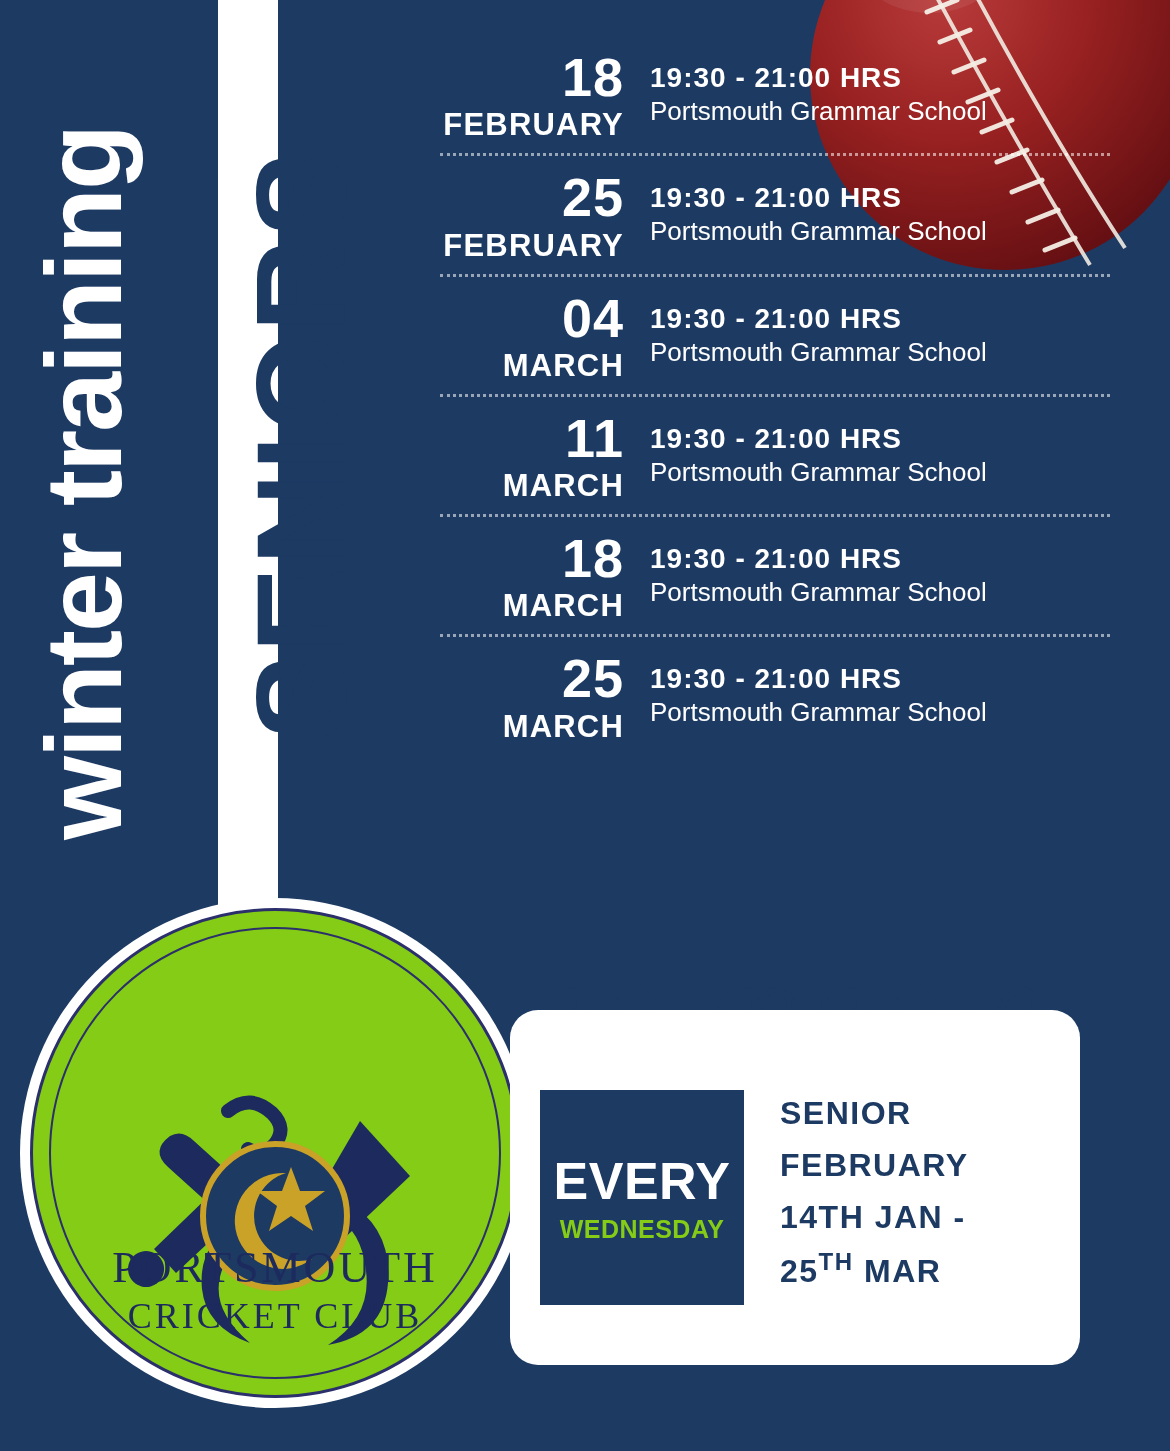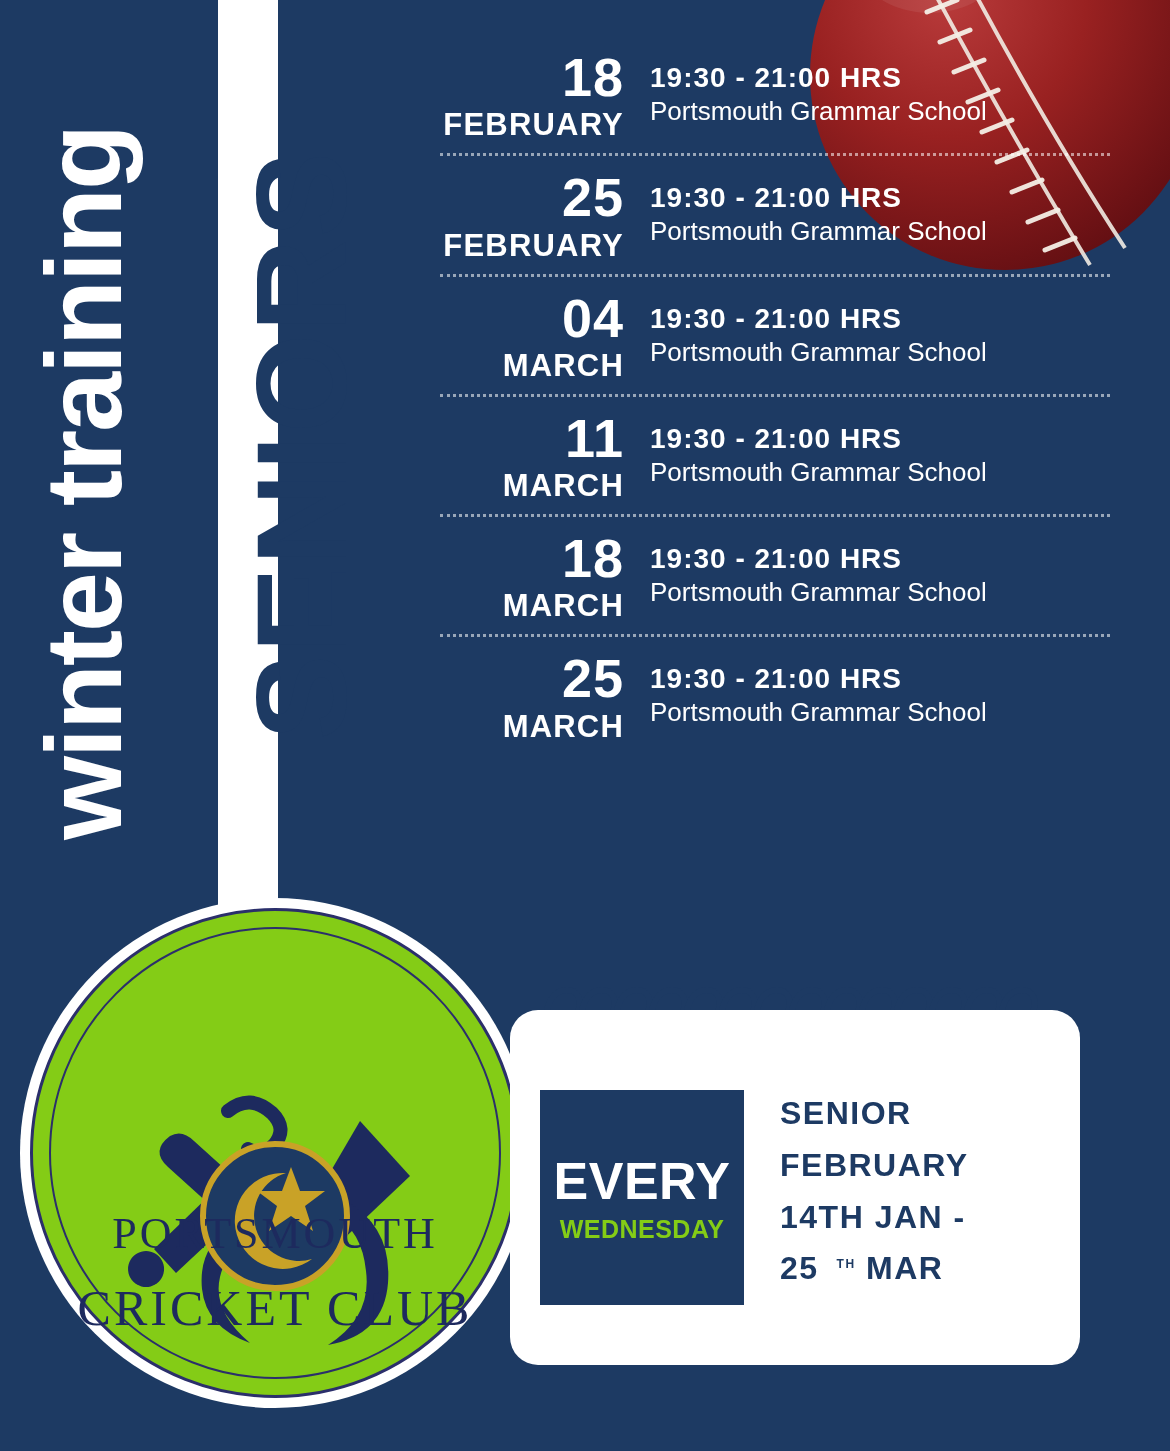--- a/index.html
+++ b/index.html
@@ -164,24 +164,24 @@
     color: #1d2a5e;
   }
 
   .badge-text .l1 {
     font-size: 44px;
     letter-spacing: 3px;
     display: block;
   }
 
   .badge-text .l2 {
-    font-size: 50px;
+    font-size: 36px;
     letter-spacing: 3px;
     display: block;
-    margin-top: 20px;
+    margin-top: 2px;
     text-align: center;
   }
 
   .crest {
     position: absolute;
     left: 50%;
     top: 170px;
     transform: translateX(-50%);
     width: 330px;
     height: 270px;
@@ -242,23 +242,22 @@
   }
 
   .note-right div {
     font-size: 32px;
     font-weight: 800;
     letter-spacing: 1.5px;
     line-height: 1.62;
   }
 
   .note-right .sup {
-    font-size: 12px;
+    font-size: 24px;
     vertical-align: super;
-    margin-left: 18px;
   }
 </style>
 </head>
 <body>
 
 <div class="left-banner">
   <div class="white-stripe"></div>
   <div class="vert-text vert-winter">winter training</div>
   <div class="vert-text vert-seniors">SENIORS</div>
 </div>

